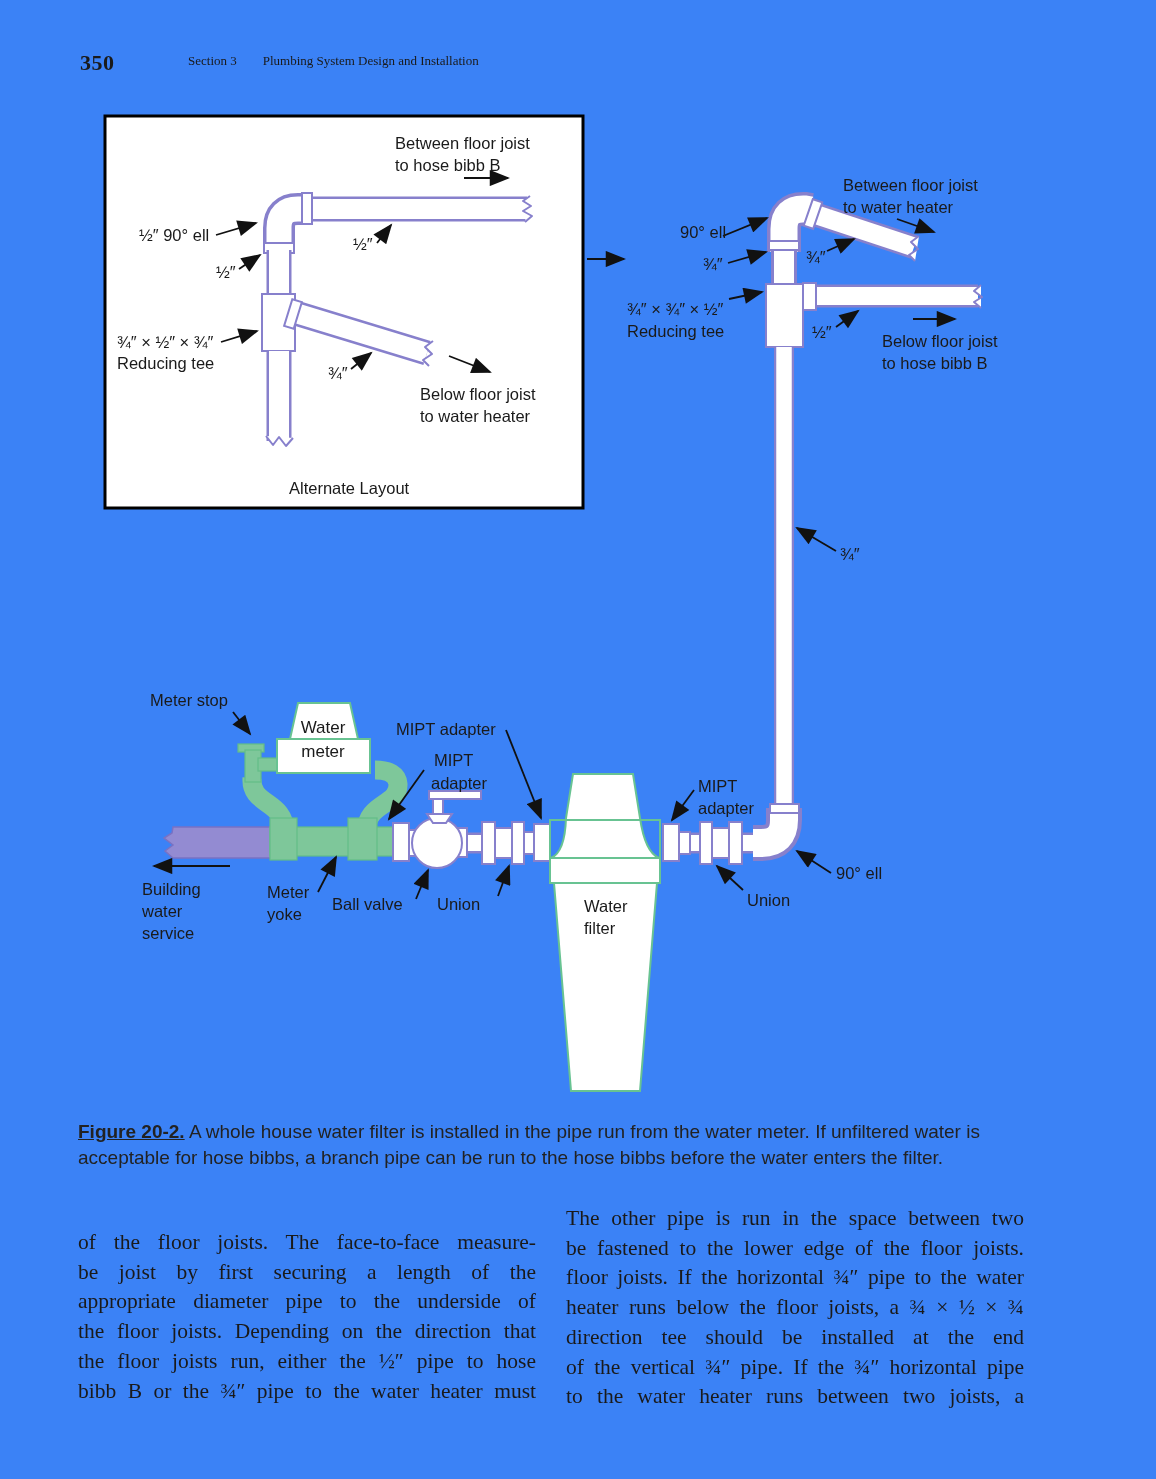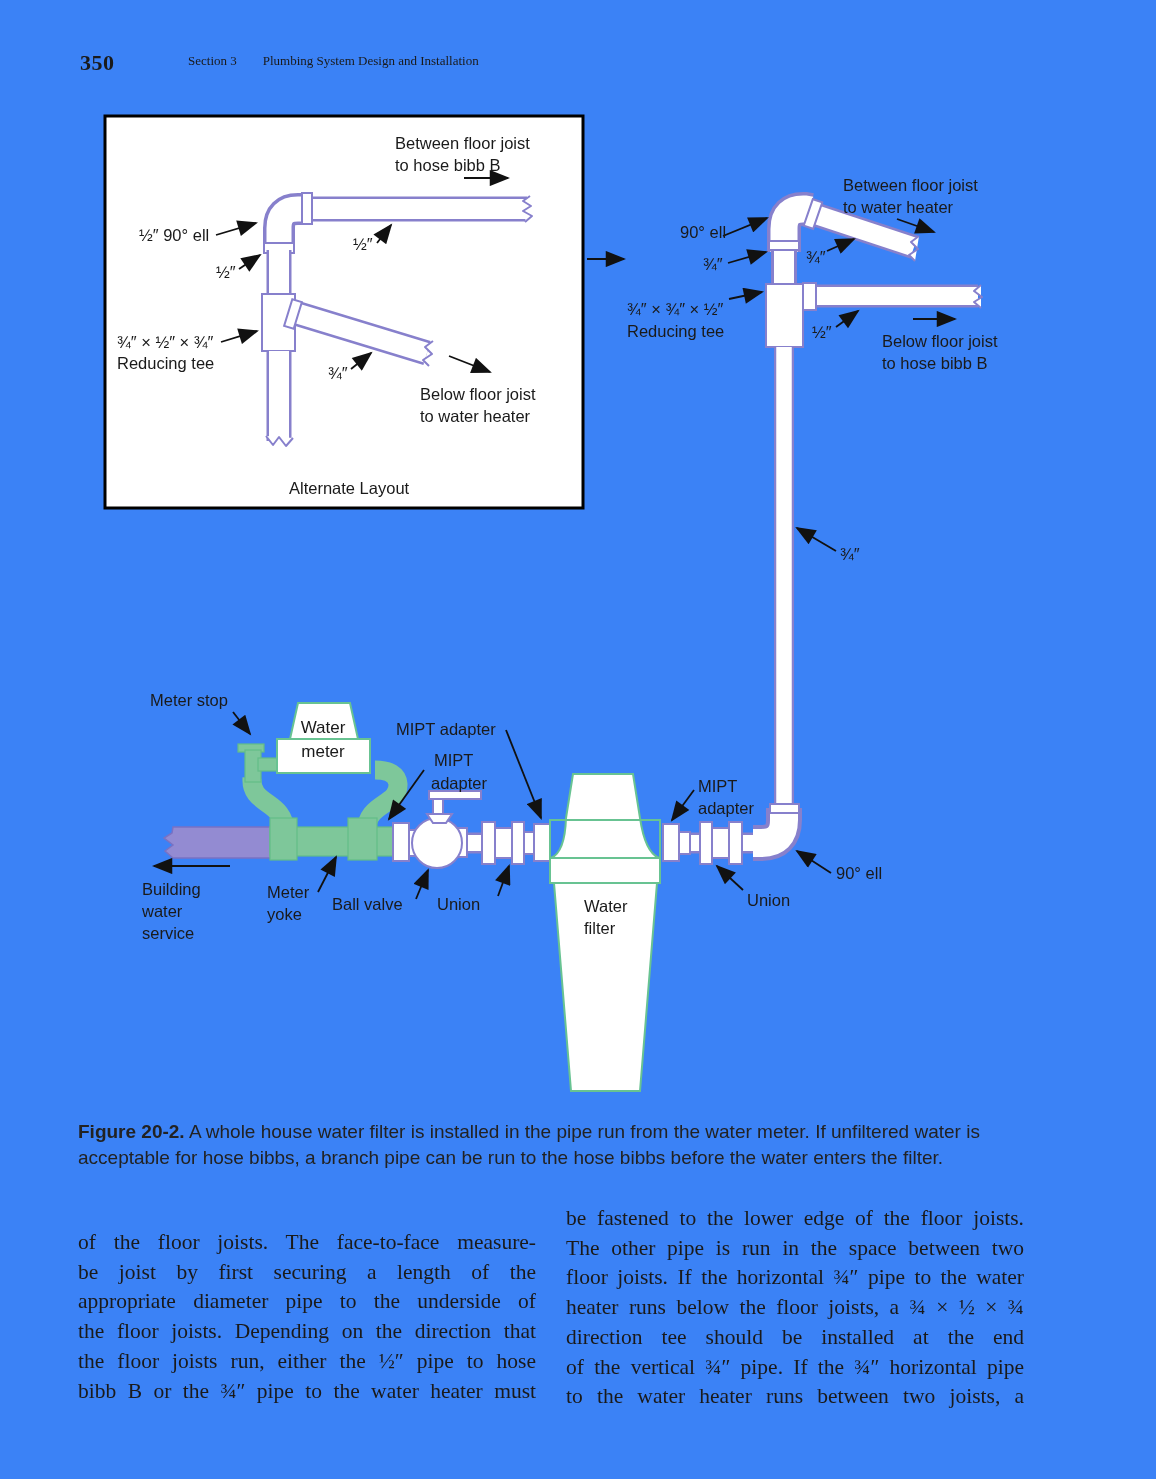--- a/index.html
+++ b/index.html
@@ -20,21 +20,21 @@
   .gfill{fill:#7ec79a;stroke:#63bd88;stroke-width:1.2px;}
   .garm{stroke:#7ec79a;fill:none;}
   .gline{fill:#ffffff;stroke:#68c392;stroke-width:2px;}
   .gopen{fill:none;stroke:#68c392;stroke-width:2px;}
   .lav{fill:#938bd2;stroke:#7a72c3;stroke-width:1.5px;}
   .aline{stroke:#111111;stroke-width:1.8px;fill:none;marker-end:url(#ah);}
   .ibox{fill:#ffffff;stroke:#000000;stroke-width:3px;}
   
   #caption{position:absolute;left:78px;top:1100px;width:952px;
            font-family:"Liberation Sans", sans-serif;font-size:19px;line-height:1.38;color:#222;}
-  #caption .cb{font-weight:bold;}
+  #caption .cb{font-weight:bold;text-decoration:underline;}
   
   .col{position:absolute;top:1204px;width:458px;font-size:21.5px;line-height:29.7px;}
   #col-left{left:78px;margin-top:24px;}
   #col-right{left:566px;}
   .bl{text-align:justify;text-align-last:justify;white-space:normal;}
 </style>
 </head>
 <body>
 
 <div id="page">
@@ -253,22 +253,22 @@
 
   <div id="col-left" class="col">
     <div class="bl">of the floor joists. The face-to-face measure-</div>
     <div class="bl">be joist by first securing a length of the</div>
     <div class="bl">appropriate diameter pipe to the underside of</div>
     <div class="bl">the floor joists. Depending on the direction that</div>
     <div class="bl">the floor joists run, either the ½″ pipe to hose</div>
     <div class="bl">bibb B or the ¾″ pipe to the water heater must</div>
   </div>
   <div id="col-right" class="col">
+    <div class="bl">The other pipe is run in the space between two</div>
     <div class="bl">be fastened to the lower edge of the floor joists.</div>
-    <div class="bl">The other pipe is run in the space between two</div>
     <div class="bl">floor joists. If the horizontal ¾″ pipe to the water</div>
     <div class="bl">heater runs below the floor joists, a ¾ × ½ × ¾</div>
     <div class="bl">direction tee should be installed at the end</div>
     <div class="bl">of the vertical ¾″ pipe. If the ¾″ horizontal pipe</div>
     <div class="bl">to the water heater runs between two joists, a</div>
   </div>
 
 </div>
 
 </body></html>

